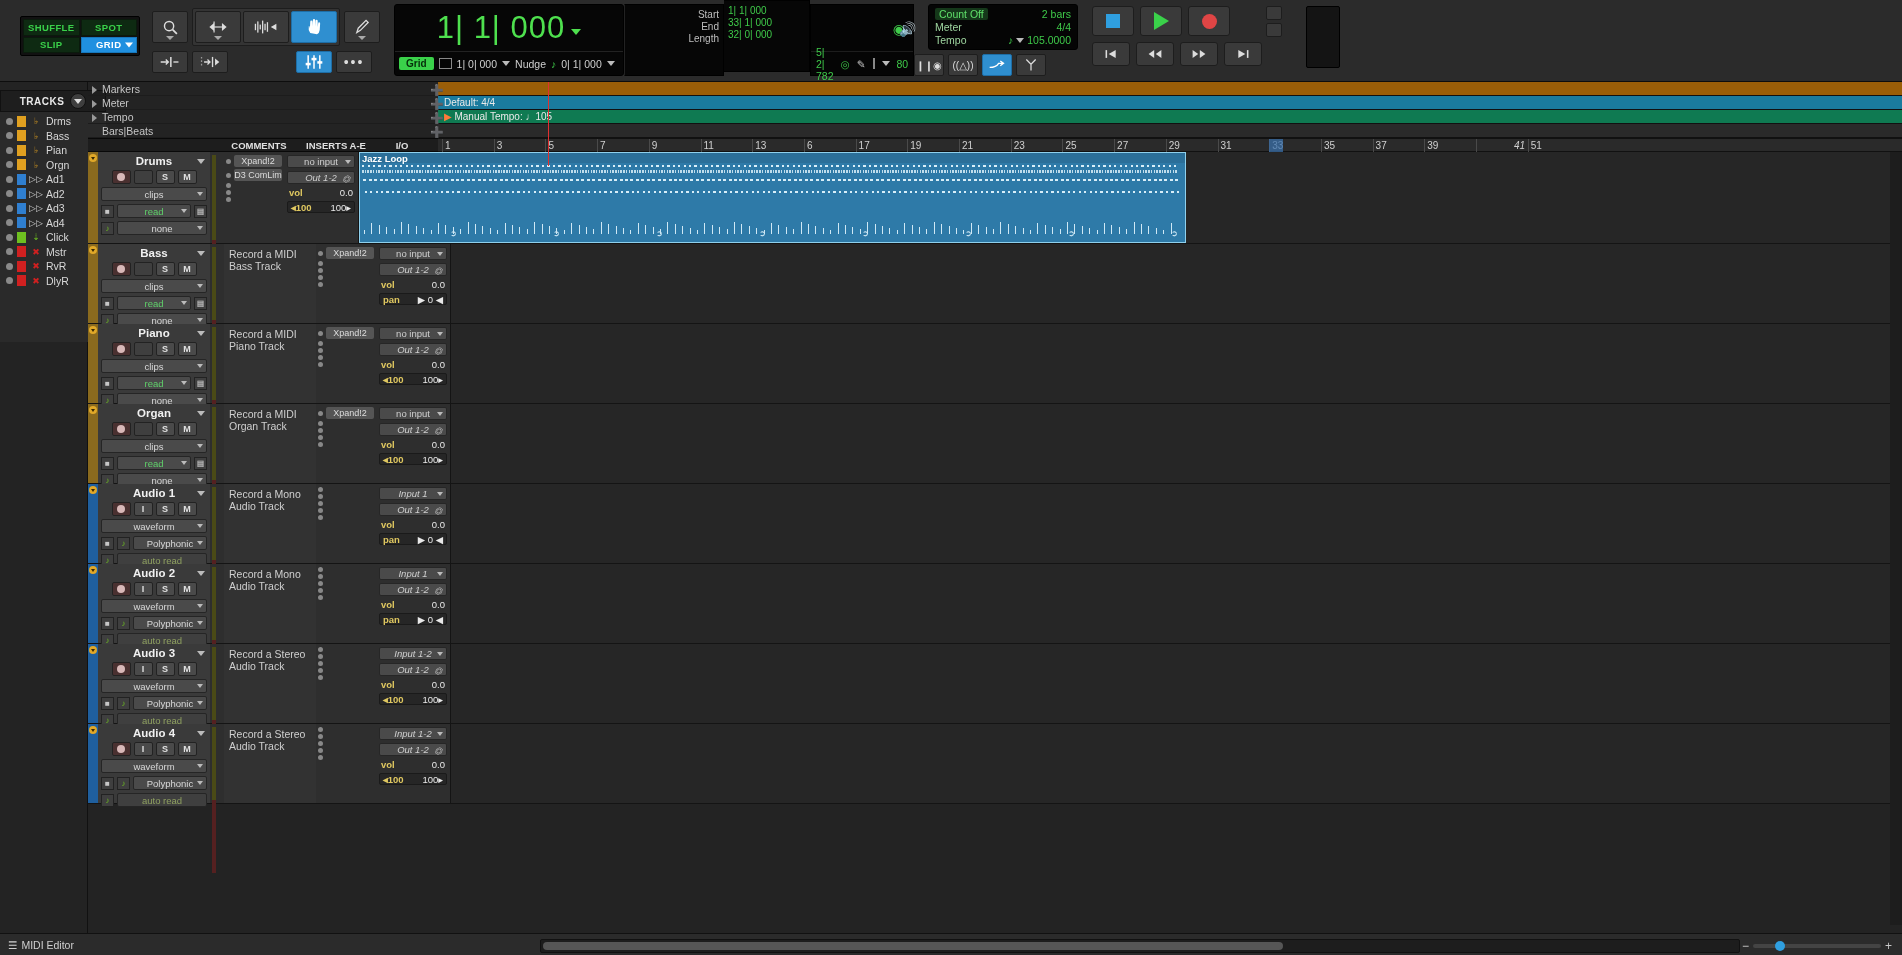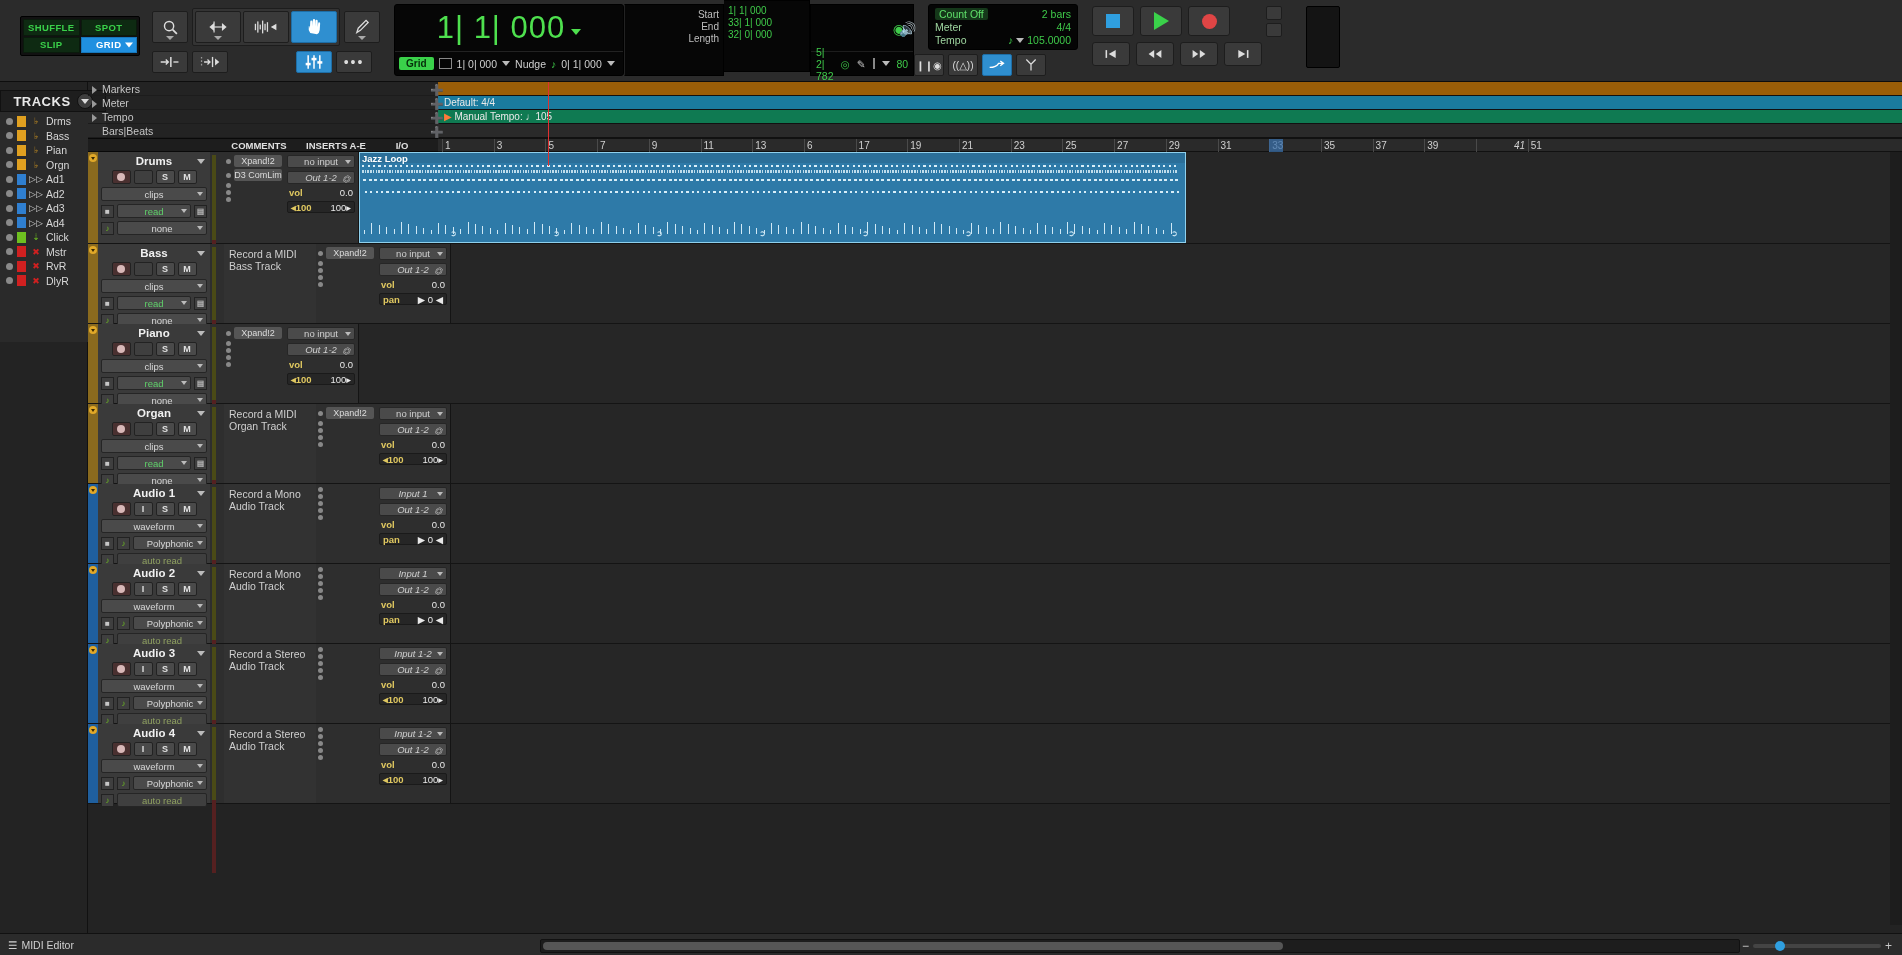--- a/index.html
+++ b/index.html
@@ -118,21 +118,21 @@
   .meterpane{ margin:6px 0 0 24px; width:34px;height:62px;background:#141414;border:1px solid #000;border-radius:2px;}
 
   
   .mainarea{ position:absolute; left:0; top:82px; width:1902px; height:873px; background:#232323; }
 
   .tracksheader{
     position:absolute; left:0; top:8px; width:106px; height:22px;
     background:#1e1e1e; display:flex; align-items:center; justify-content:center; gap:6px;
     border:1px solid #111;
   }
-  .tracksheader .t{ color:#e8e8e8; font-weight:bold; font-size:13px; letter-spacing:.5px;}
+  .tracksheader .t{ color:#e8e8e8; font-weight:bold; font-size:10px; letter-spacing:.5px;}
   .circbtn{ width:16px;height:16px;border-radius:50%;background:#3e3e3e;border:1px solid #111;
     display:flex;align-items:center;justify-content:center;}
   .circbtn .c{ border-left:4px solid transparent;border-right:4px solid transparent;border-top:5px solid #ddd;}
 
   .tracklist{ position:absolute; left:0; top:30px; width:106px; height:230px; background:#2a2a2a; padding:2px 0;}
   .tlrow{ display:flex; align-items:center; gap:4px; height:14.5px; padding-left:6px;}
   .tldot{ width:7px;height:7px;border-radius:50%;background:#8a8a8a;}
   .tlswatch{ width:9px;height:11px;}
   .tlicon{ width:12px; display:flex;align-items:center;justify-content:center;font-size:9px;}
   .tlname{ font-size:10.5px;color:#d8d8d8;}
@@ -1664,20 +1664,21 @@
             </div>
             <div class="smallrow" style="margin-top:3px">
               <span class="glyphbtn" style="color:#6ec020">♪</span>
               <span class="selbox" style="flex:1;margin:0">none<span class="tri"></span></span>
             </div>
           </div>
           <div class="trkmeter">
             <span class="mtrbar"></span>
             <span class="mtrbar r"></span>
           </div>
+          <div class="trkcomment">Record a MIDI Piano Track</div>
           <div class="trkinserts">
             <div class="insrow">
               <span class="insdot"></span>
               <span class="insbtn">Xpand!2</span>
             </div>
             <div class="insrow">
               <span class="insdot"></span>
             </div>
             <div class="insrow">
               <span class="insdot"></span>

